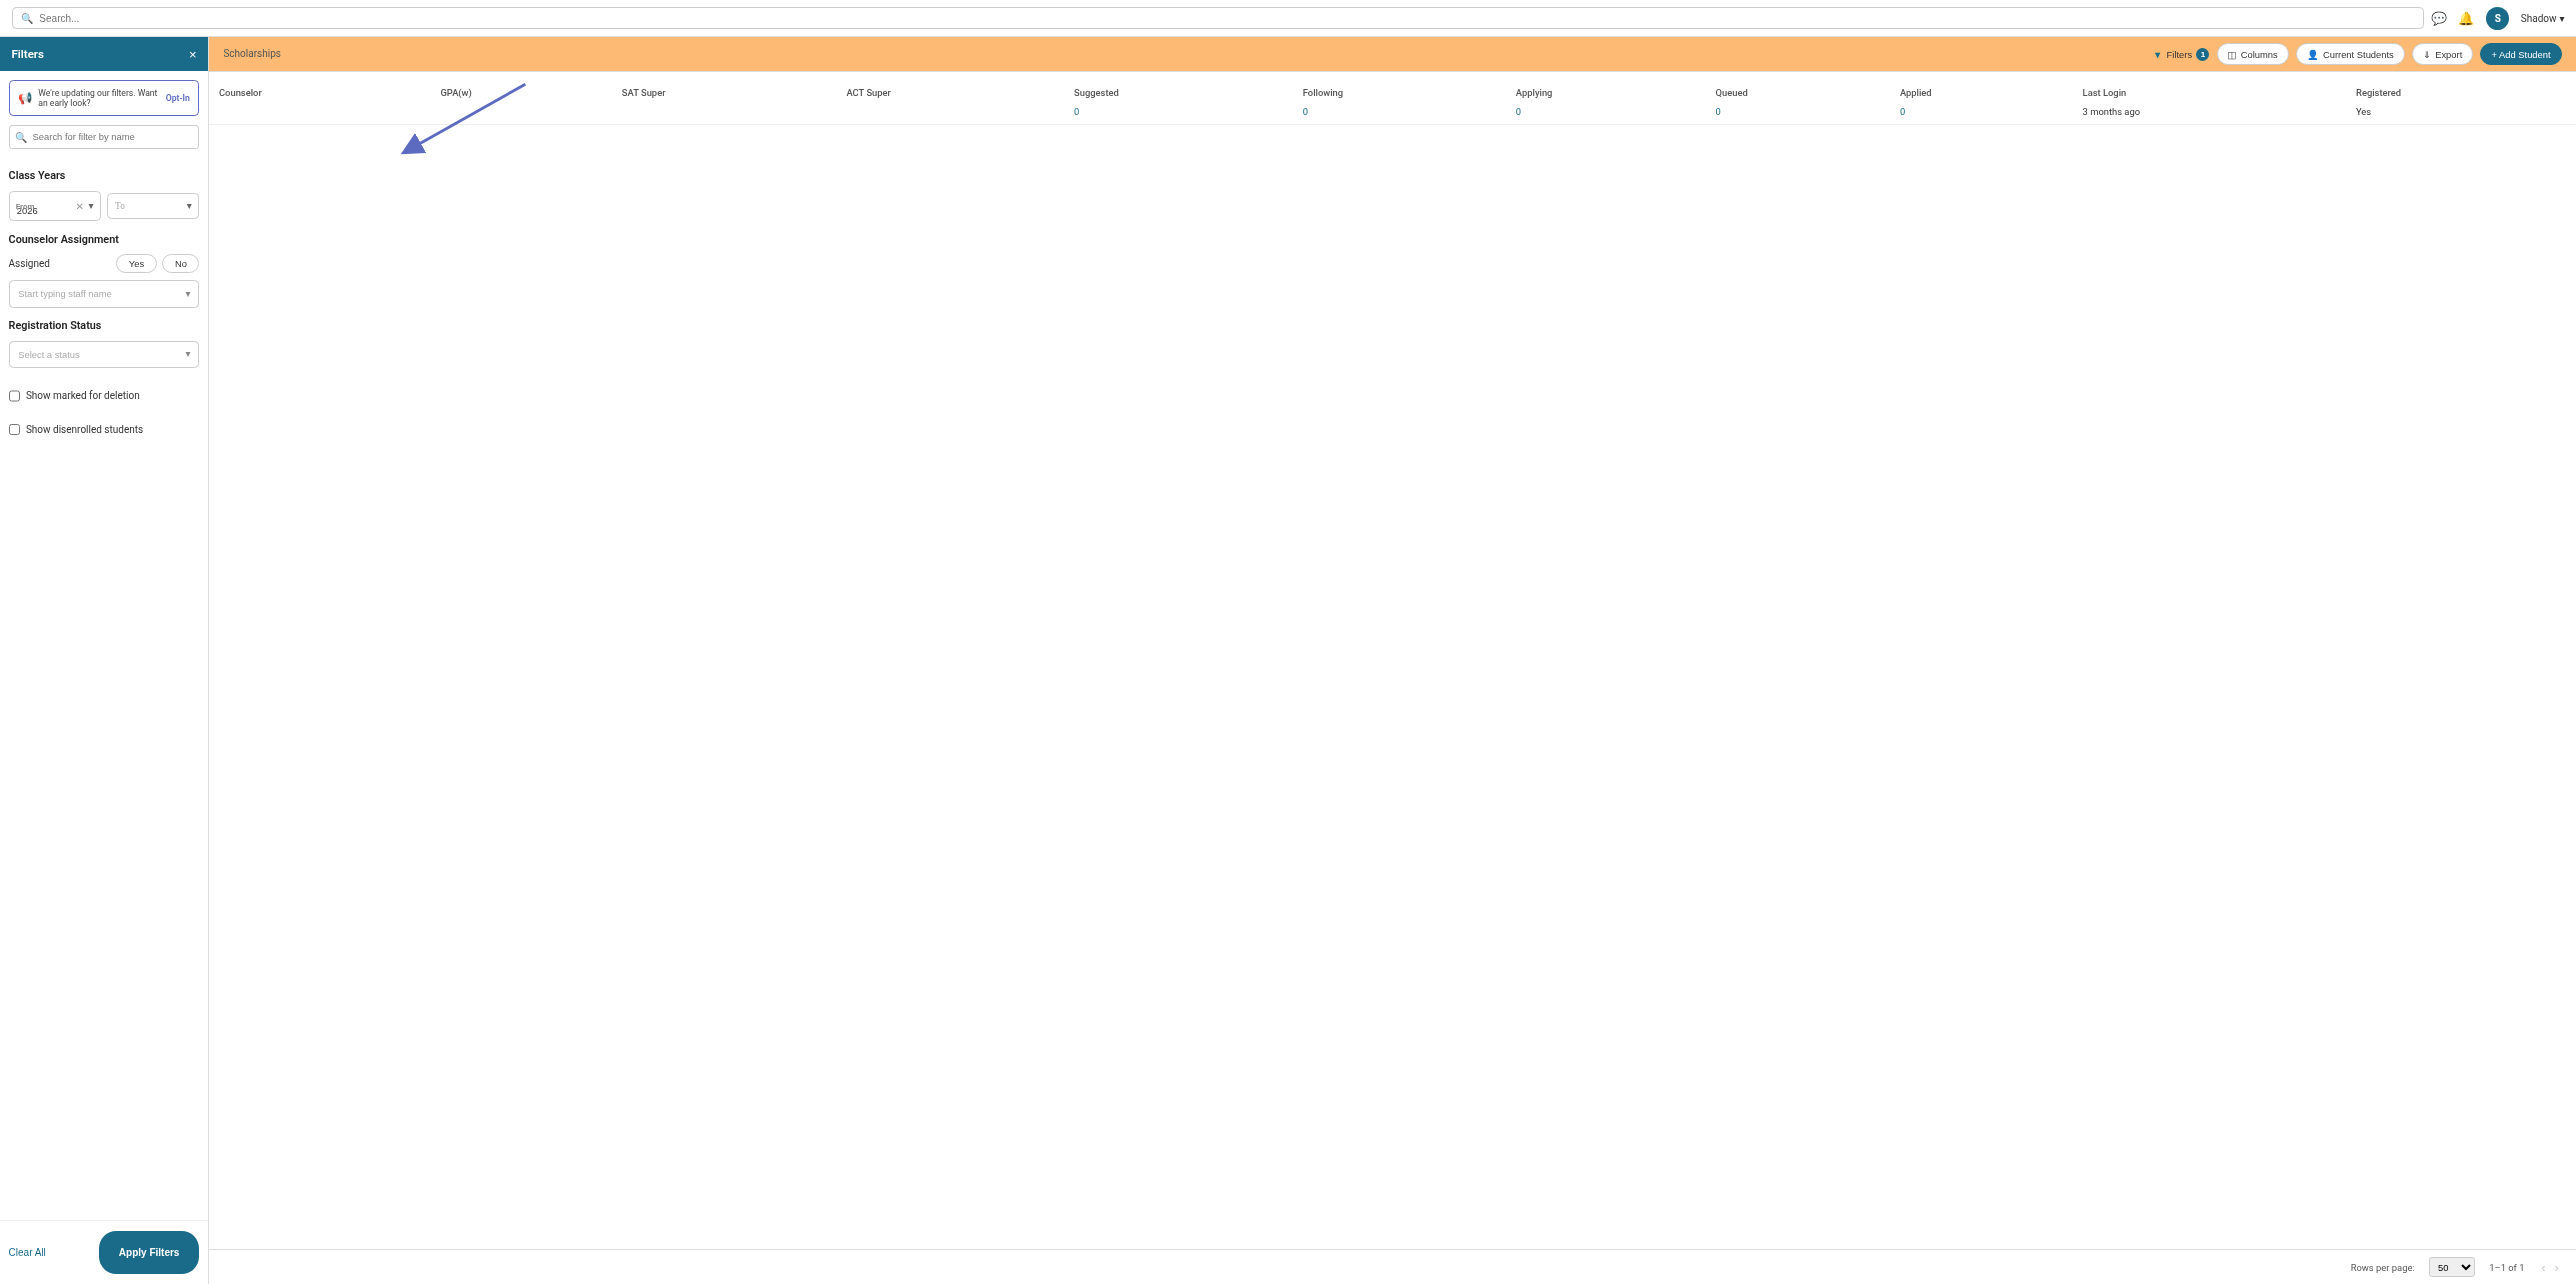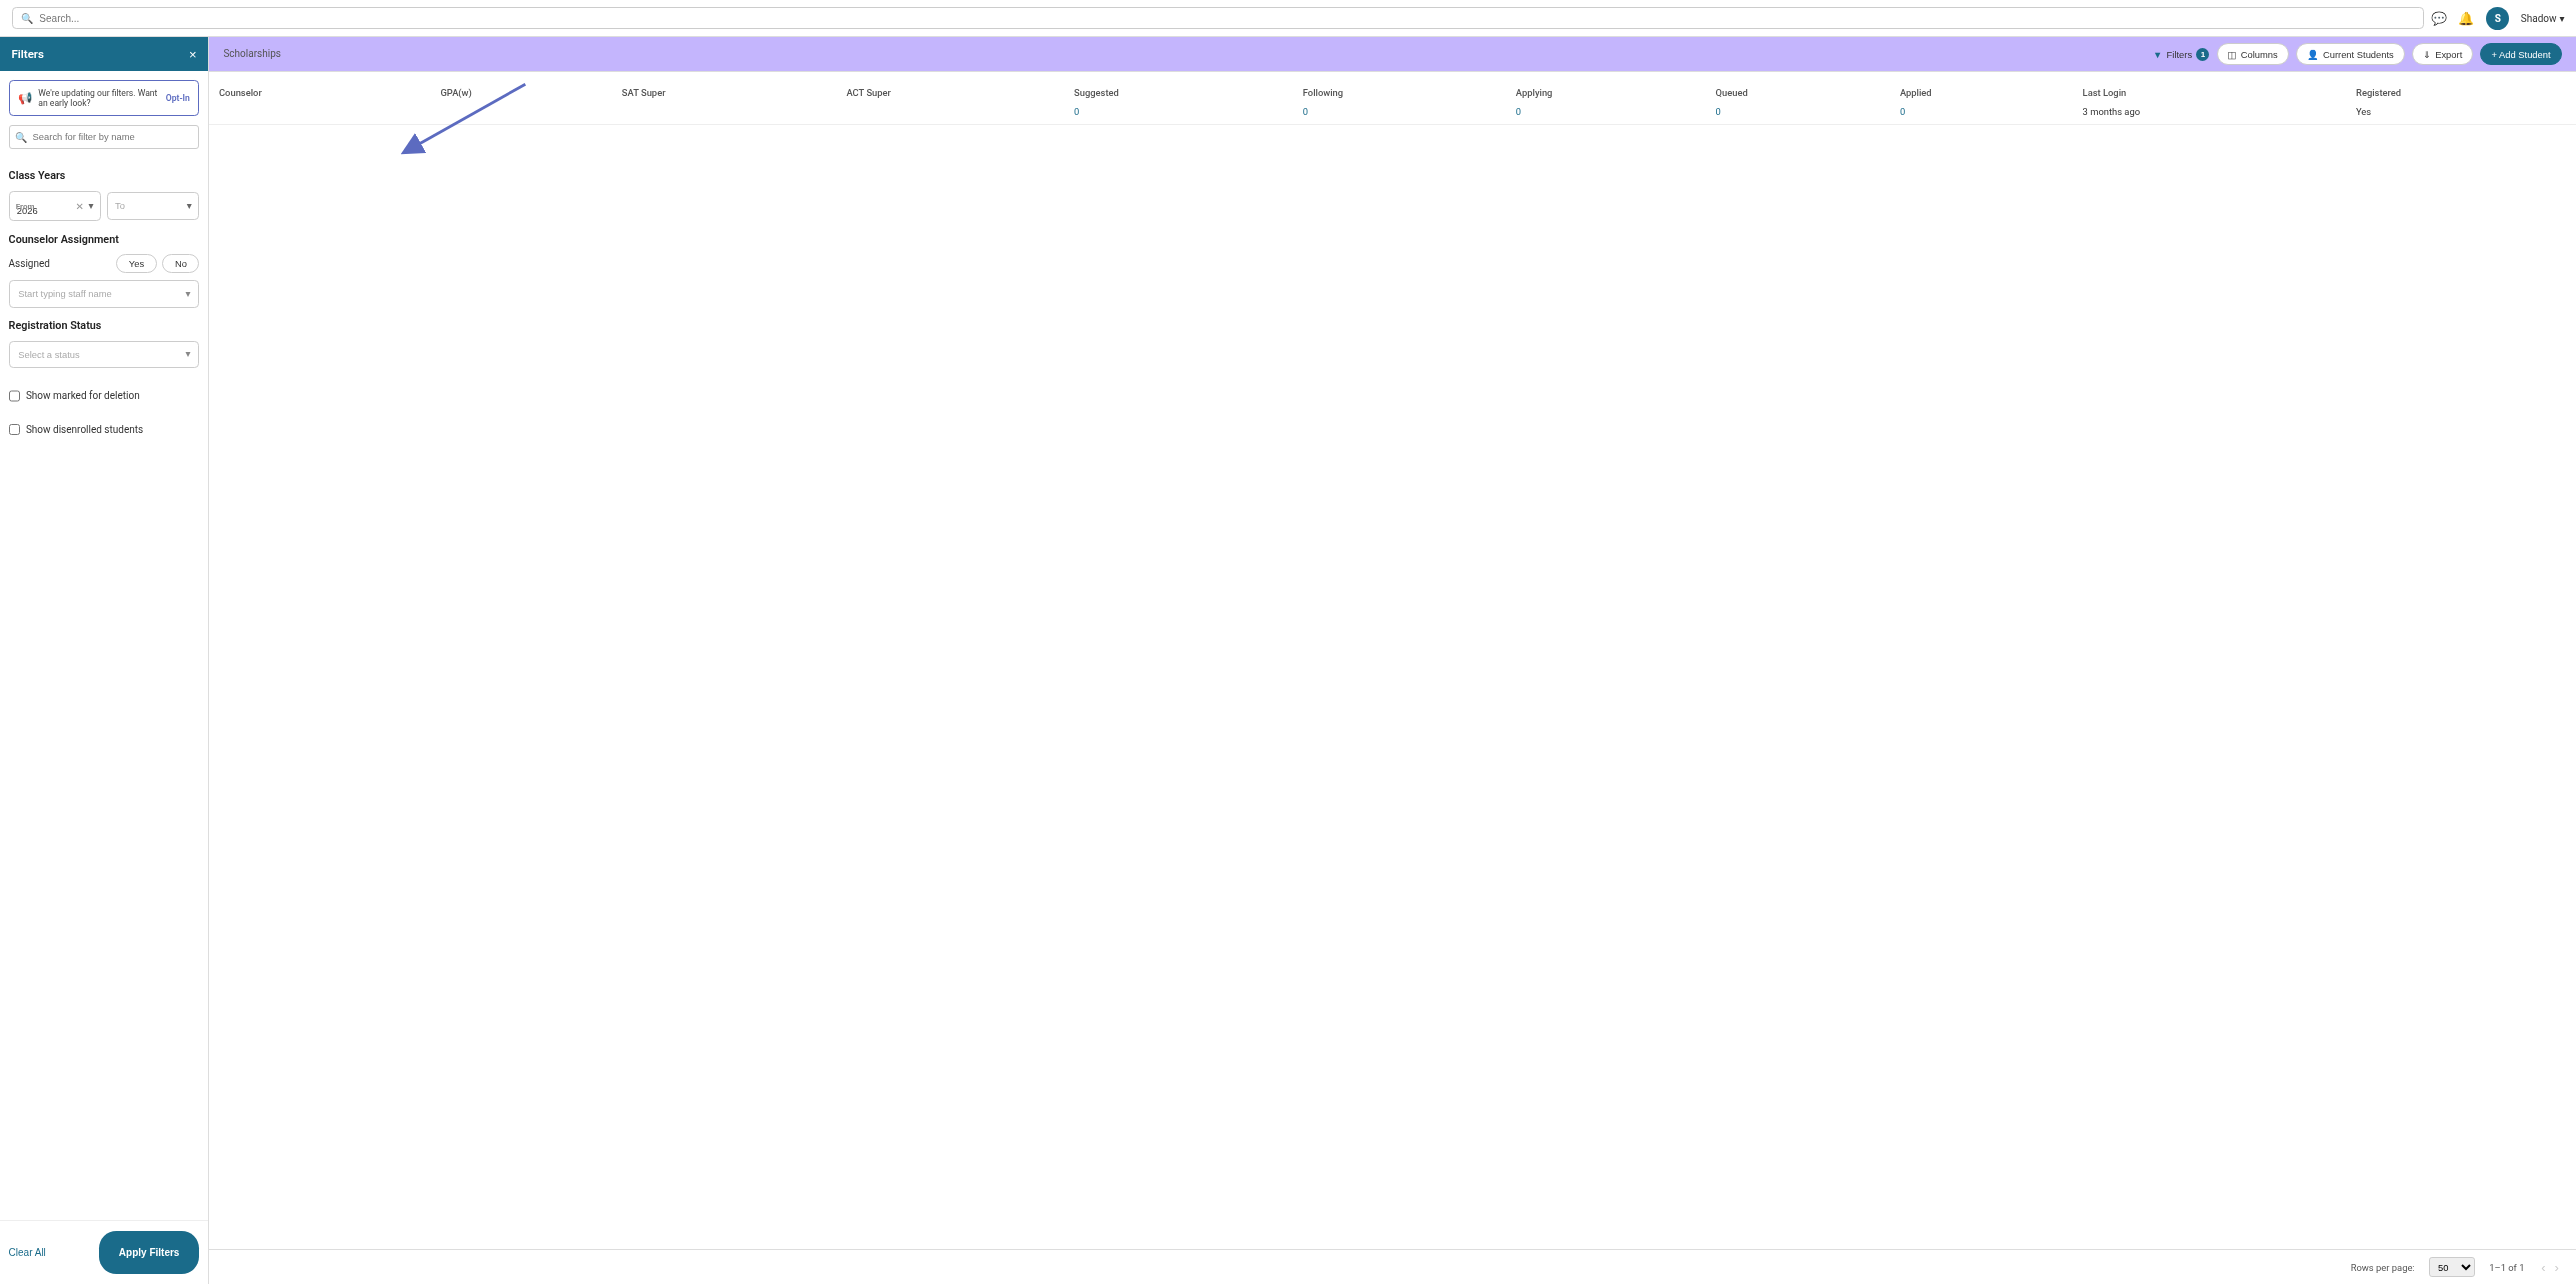--- a/index.html
+++ b/index.html
@@ -64,21 +64,21 @@
 
     
     .filter-footer { padding: 10px 8.6px; display: flex; align-items: center; justify-content: space-between; border-top: 0.7px solid #eee; }
     .clear-all-btn { background: none; border: none; color: #1a6b8a; font-size: 10px; cursor: pointer; font-weight: 500; }
     .apply-btn { background: #1a6b8a; color: white; border: none; border-radius: 17.3px; padding: 16px 20px; font-size: 10px; font-weight: 600; cursor: pointer; }
 
     
     .main-content { flex: 1; display: flex; flex-direction: column; overflow: hidden; background: #e8eaed; }
 
     
-    .sub-header { background: #c4b5fd; padding: 0 14.4px; border-bottom: 0.7px solid #ddd; display: flex; align-items: center; justify-content: space-between; height: 35px; }
+    .sub-header { background: #fdba74; padding: 0 14.4px; border-bottom: 0.7px solid #ddd; display: flex; align-items: center; justify-content: space-between; height: 35px; }
     .tab-label { font-size: 10px; color: #555; padding: 10px 0; border-bottom: 1.4px solid transparent; }
     .table-actions { display: flex; align-items: center; gap: 7.2px; }
     .action-btn { display: flex; align-items: center; gap: 4.3px; border: 1.1px solid #ccc; background: white; border-radius: 17.3px; padding: 4.3px 10px; font-size: 9.4px; cursor: pointer; color: #333; }
     .action-btn.primary { background: #1a6b8a; color: white; border-color: #1a6b8a; }
     .filters-btn { display: flex; align-items: center; gap: 4.3px; background: none; border: none; cursor: pointer; color: #333; font-size: 9.4px; position: relative; }
     .badge { background: #1a6b8a; color: white; border-radius: 50%; width: 13px; height: 13px; display: flex; align-items: center; justify-content: center; font-size: 8px; font-weight: bold; }
 
     
     .table-container { flex: 1; overflow: auto; background: white; margin: 0; }
     table { width: 100%; border-collapse: collapse; font-size: 9.4px; }
@@ -143,21 +143,21 @@
           <label>From</label>
           <select>
             <option value="2026" selected="">2026</option>
             <option value="2027">2027</option>
             <option value="2028">2028</option>
           </select>
           <span class="clear-btn">✕</span>
           <span class="chevron">▼</span>
         </div>
         <div class="select-wrap">
-          <select style="padding:7.2px 20px 7.2px 7.2px; color:#aaa;">
+          <select style="padding:7.2px 20px 7.2px 7.2px; color:#aaa;font-family:Liberation Serif, serif;">
             <option value="" disabled="" selected="">To</option>
             <option value="2026">2026</option>
             <option value="2027">2027</option>
           </select>
           <span class="chevron">▼</span>
         </div>
       </div>
 
       <div class="section-title">Counselor Assignment</div>
       <div class="assigned-row">

